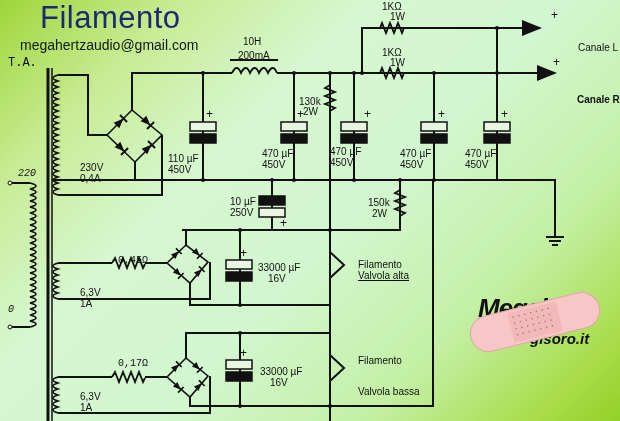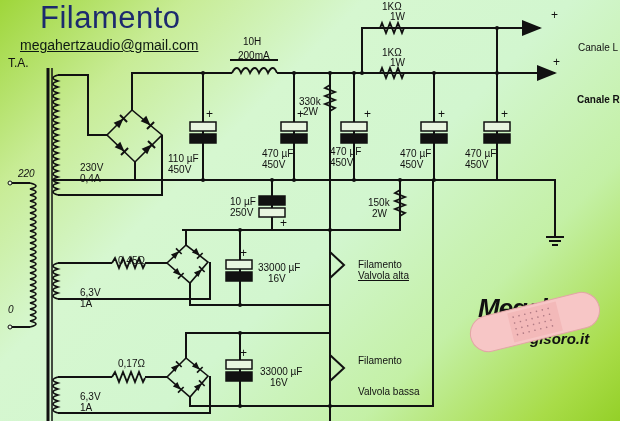--- a/index.html
+++ b/index.html
@@ -3,24 +3,24 @@
 <meta charset="utf-8">
 <style>
   html, body { margin: 0; padding: 0; }
   body { width: 620px; height: 421px; overflow: hidden; position: relative;
          font-family: "Liberation Sans", sans-serif; }
   .bg { position: absolute; left: 0; top: 0; width: 620px; height: 421px;
         background: linear-gradient(135deg, #9fd63a 0%, #c8ec96 18%, #d6f7d0 35%, #d2f6cf 55%, #c4f0a6 75%, #a8dc48 92%, #94d028 100%); }
   svg { position: absolute; left: 0; top: 0; }
   .title { position: absolute; left: 40px; top: 0px; font-size: 31px; color: #1c2a6e;
            font-family: "Liberation Sans", sans-serif; letter-spacing: 0.5px; }
-  .email { position: absolute; left: 20px; top: 37px; font-size: 14px; color: #0d1a12; text-decoration: underline; }
+  .email { position: absolute; left: 20px; top: 37px; font-size: 14px; color: #0d1a12; }
   .lbl { position: absolute; font-size: 10px; color: #111; line-height: 11px; white-space: pre; }
   .lbl-s { font-size: 10px; }
-  .serif { font-family: Liberation Sans, sans-serif; text-align: right; }
+  .serif { font-family: Liberation Mono, monospace; text-align: right; }
   .wm { position: absolute; left: 478px; top: 293px; font-size: 26px; font-weight: bold;
         font-style: italic; color: #111; letter-spacing: -1px; }
   .wm2 { position: absolute; left: 530px; top: 330px; font-size: 15px; font-weight: bold;
         font-style: italic; color: #111; }
 </style>
 </head>
 <body>
 
 <div class="bg"></div>
 
@@ -242,21 +242,21 @@
 <div class="lbl" style="left:80px;top:402px;">1A</div>
 
 <div class="lbl" style="left:243px;top:36px;">10H</div>
 <div class="lbl" style="left:238px;top:50px;">200mA</div>
 
 <div class="lbl lbl-s" style="left:382px;top:1px;">1KΩ</div>
 <div class="lbl lbl-s" style="left:390px;top:11px;">1W</div>
 <div class="lbl lbl-s" style="left:382px;top:47px;">1KΩ</div>
 <div class="lbl lbl-s" style="left:390px;top:57px;">1W</div>
 
-<div class="lbl lbl-s" style="left:299px;top:96px;">330k</div>
+<div class="lbl lbl-s" style="left:299px;top:96px;">130k</div>
 <div class="lbl lbl-s" style="left:303px;top:106px;">2W</div>
 
 <div class="lbl" style="left:206px;top:109px;font-size:12px;">+</div>
 <div class="lbl" style="left:297px;top:109px;font-size:12px;">+</div>
 <div class="lbl" style="left:364px;top:109px;font-size:12px;">+</div>
 <div class="lbl" style="left:438px;top:109px;font-size:12px;">+</div>
 <div class="lbl" style="left:501px;top:109px;font-size:12px;">+</div>
 <div class="lbl" style="left:280px;top:218px;font-size:12px;">+</div>
 <div class="lbl" style="left:240px;top:248px;font-size:12px;">+</div>
 <div class="lbl" style="left:240px;top:348px;font-size:12px;">+</div>

